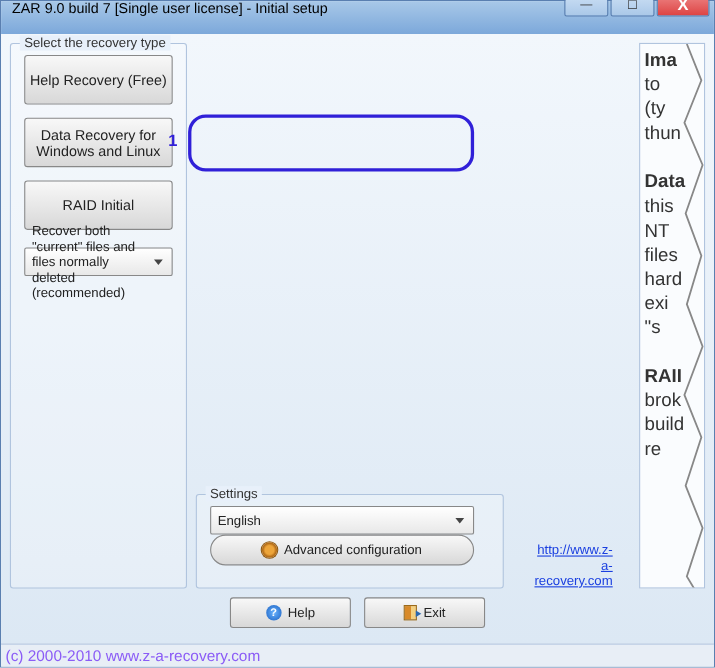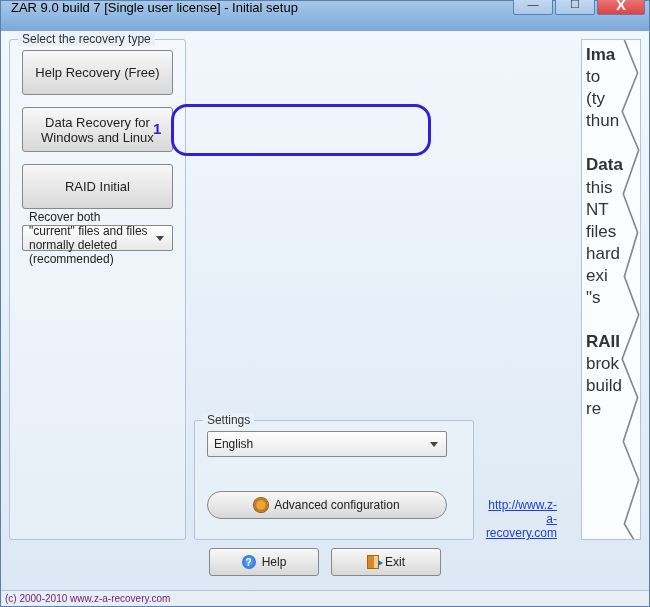--- a/index.html
+++ b/index.html
@@ -19,26 +19,26 @@
 .group { border: 1px solid #b0c4de; padding: 10px 12px 12px; position: relative; background: rgba(255,255,255,0.25); border-radius: 3px; }
 .group-label { position: absolute; top: -8px; left: 8px; background: #e8f0fa; padding: 0 4px; font-size: 12px; color: #333; }
 .bigbtn { display: block; width: 100%; height: 45px; margin-bottom: 12px; border: 1px solid #888; border-radius: 3px; background: linear-gradient(#f8f8f8, #d8d8d8); font-size: 13px; color: #222; cursor: pointer; position: relative; }
 .bigbtn:last-of-type { margin-bottom: 6px; }
 .highlight-ring { border: 3px solid #3020d8; border-radius: 16px; position: absolute; left: 148px; top: -4px; width: 260px; height: 52px; pointer-events: none; }
 .anno-num { position: absolute; left: 130px; top: 12px; color: #3020d8; font-weight: bold; font-size: 15px; }
 .selectbox { width: 100%; height: 26px; border: 1px solid #888; border-radius: 2px; background: linear-gradient(#fff, #e8e8e8); padding: 0 24px 0 6px; font-size: 12px; color: #222; display: flex; align-items: center; position: relative; cursor: pointer; }
 .selectbox::after { content: ""; position: absolute; right: 8px; top: 50%; margin-top: -2px; border-left: 4px solid transparent; border-right: 4px solid transparent; border-top: 5px solid #444; }
 .settings-group { width: 280px; }
 .lang-select { width: 240px; }
-.smbtn { width: 240px; height: 28px; border: 1px solid #888; border-radius: 14px; background: linear-gradient(#f8f8f8, #d8d8d8); font-size: 12px; color: #222; cursor: pointer; display: flex; align-items: center; justify-content: center; gap: 6px; margin-bottom: 8px; margin-top: 34px; }
+.smbtn { width: 240px; height: 28px; border: 1px solid #888; border-radius: 14px; background: linear-gradient(#f8f8f8, #d8d8d8); font-size: 12px; color: #222; cursor: pointer; display: flex; align-items: center; justify-content: center; gap: 6px; margin-bottom: 8px; }
 .link-row { text-align: right; padding: 0 16px 0 0; }
 .url-link { color: #1a3fe0; text-decoration: underline; font-size: 12px; cursor: pointer; }
 .bottom-bar { display: flex; justify-content: center; gap: 12px; padding: 8px 0 6px; }
 .bottombtn { width: 110px; height: 28px; border: 1px solid #888; border-radius: 3px; background: linear-gradient(#f8f8f8, #d8d8d8); font-size: 12px; color: #222; cursor: pointer; display: flex; align-items: center; justify-content: center; gap: 6px; }
-.copyright { font-size: 10px; color: #701a75; padding: 2px 4px; background: #e8eef6; border-top: 1px solid #b0c4de; }
+.copyright { font-size: 14px; color: #8b5cf6; padding: 2px 4px; background: #e8eef6; border-top: 1px solid #b0c4de; }
 .icn { width: 14px; height: 14px; display: inline-block; }
 .gear { background: radial-gradient(circle, #eda53a 40%, #b8701a 60%); border-radius: 50%; box-shadow: 0 0 0 1px #8c5a14; }
 .folder { background: linear-gradient(#f7e07a, #d9b53a); border: 1px solid #a88820; border-radius: 2px; position: relative; }
 .folder::before { content: ""; position: absolute; left: 3px; top: 3px; width: 6px; height: 5px; background: #4a90e2; border-radius: 1px; }
 .helpicn { width: 14px; height: 14px; border-radius: 50%; background: radial-gradient(circle, #6ab4ff, #1a5fc0); color: #fff; font-weight: bold; font-size: 10px; display: flex; align-items: center; justify-content: center; }
 .exiticn { width: 12px; height: 14px; background: linear-gradient(90deg, #d88a2a 60%, #f4d080 60%); border: 1px solid #9a6a1a; position: relative; }
 .exiticn::after { content: ""; position: absolute; right: -5px; top: 4px; border-left: 5px solid #2a68b0; border-top: 3px solid transparent; border-bottom: 3px solid transparent; }
 </style>
 </head>
 <body>
@@ -75,21 +75,21 @@
             <span>RAID Initial</span>
           </button>
 
           <div style="height:10px"></div>
 
           <div class="selectbox">
             <span>Recover both "current" files and files normally deleted (recommended)</span>
           </div>
         </div>
 
-        <div style="display:flex; align-items:flex-end; gap:12px;">
+        <div style="display:flex; align-items:flex-end; gap:28px;">
           <div class="group settings-group">
             <div class="group-label">Settings</div>
 
             <div class="selectbox lang-select">
               <span>English</span>
             </div>
 
             <button class="smbtn">
               <span class="icn gear"></span>
               <span>Advanced configuration</span>

